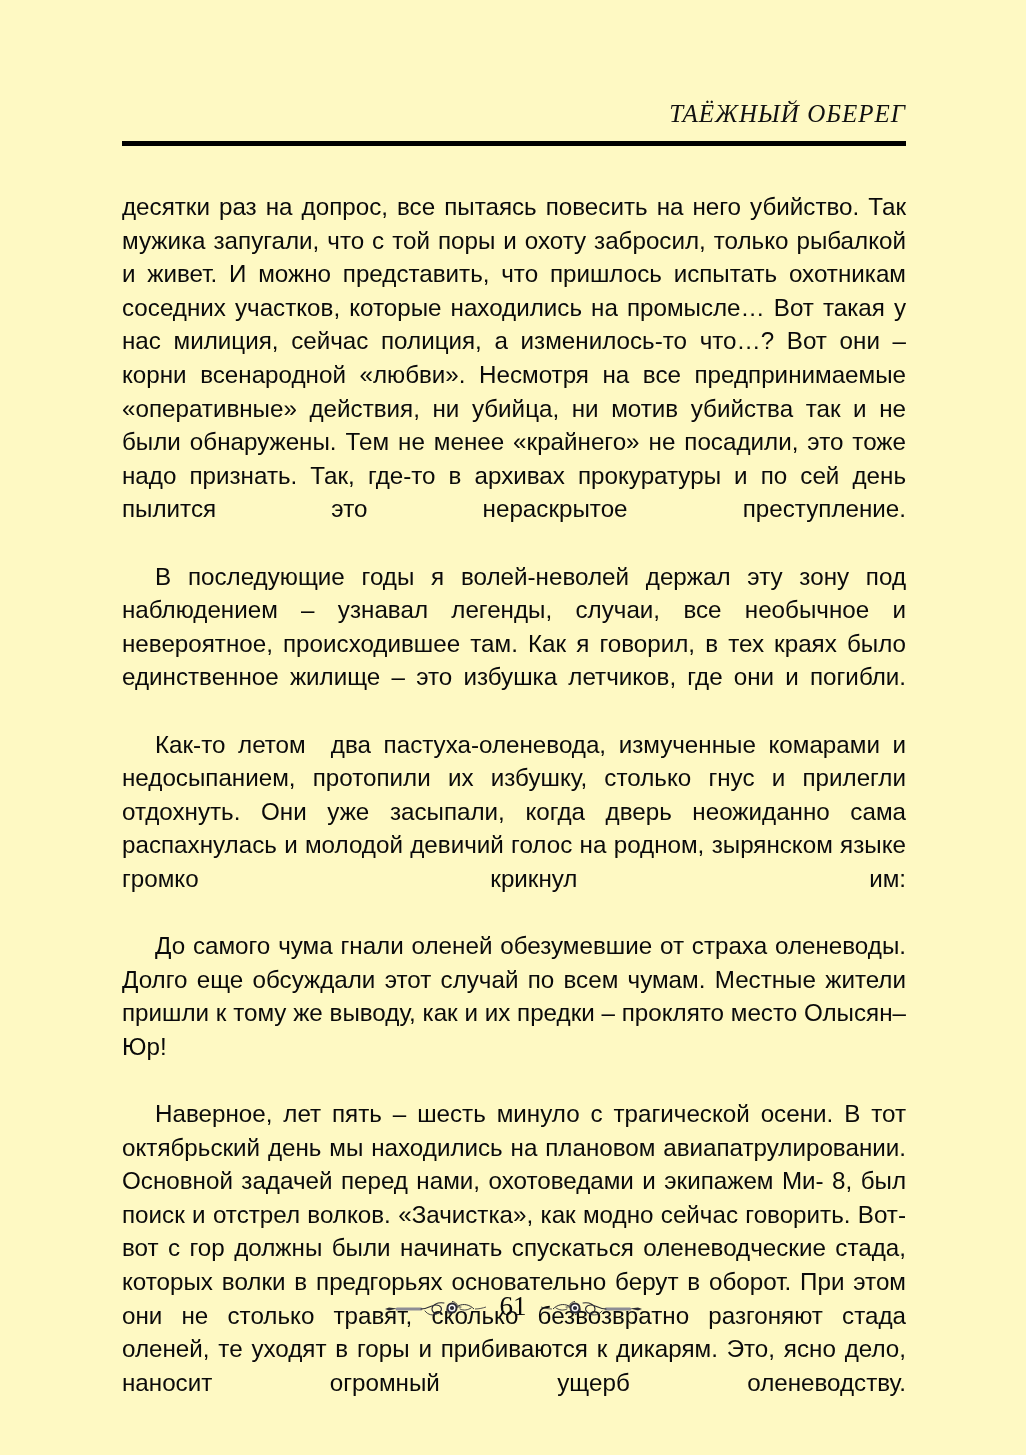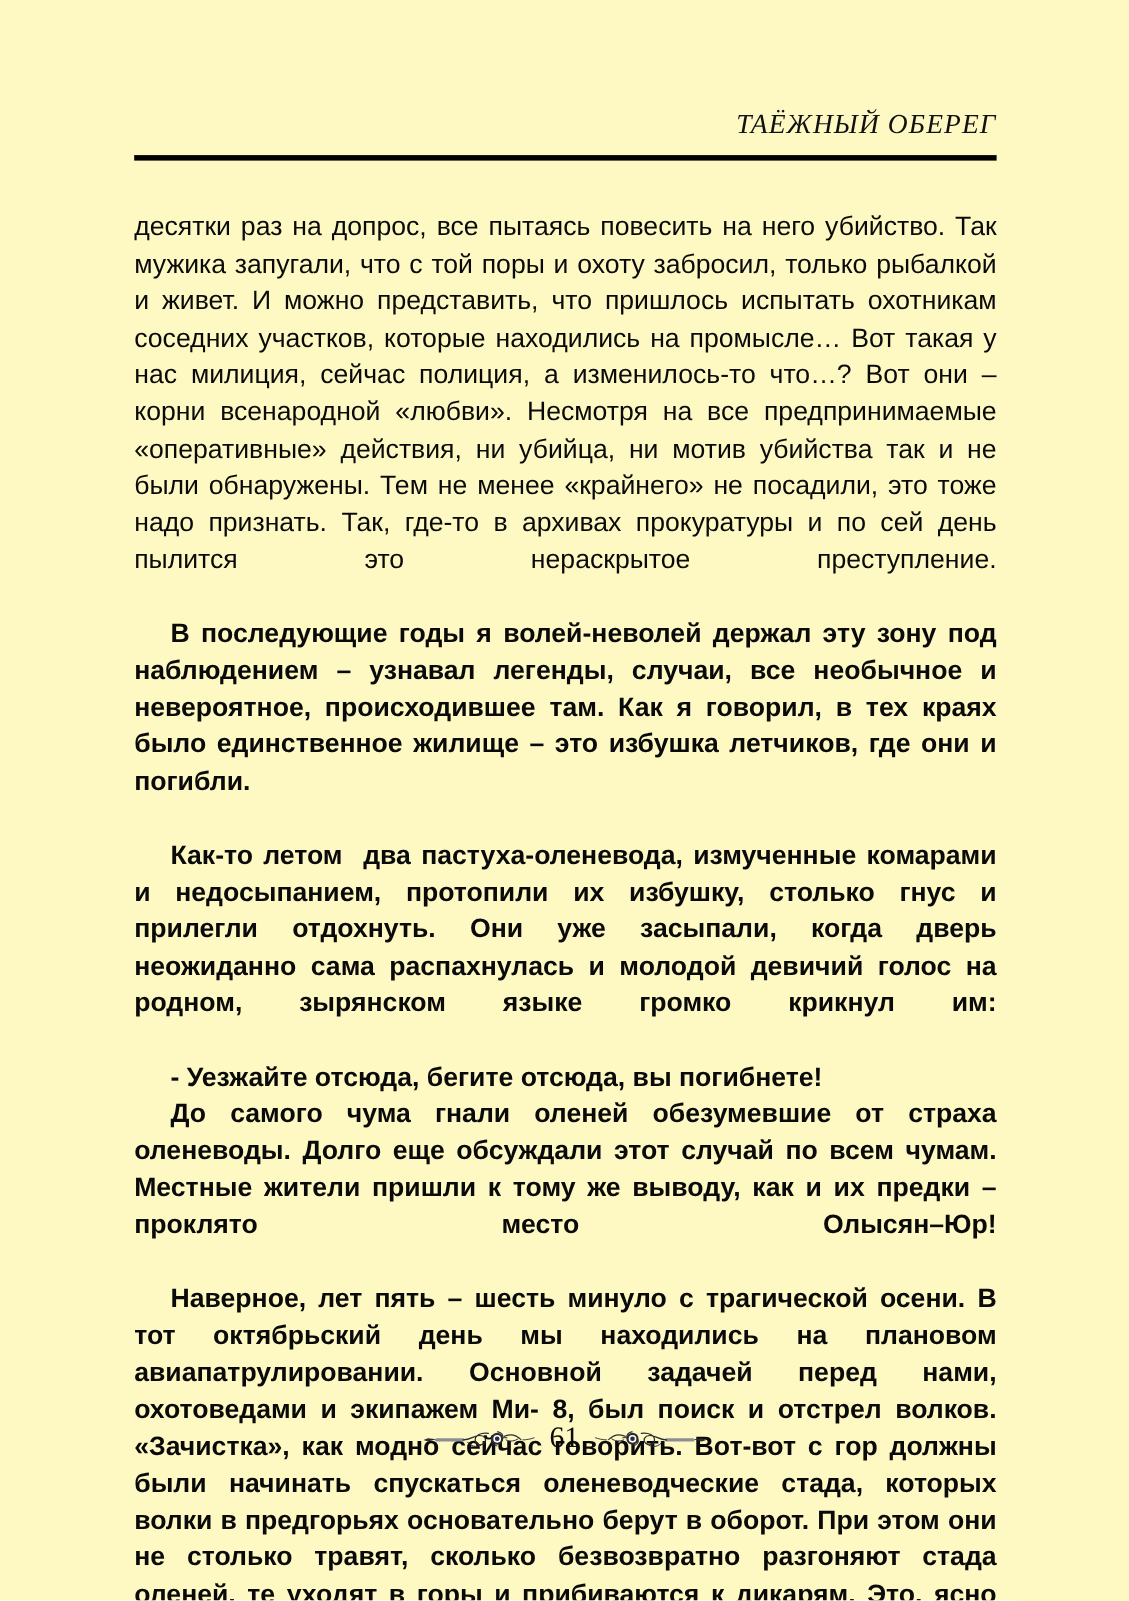--- a/index.html
+++ b/index.html
@@ -56,21 +56,20 @@
     -webkit-hyphens: none;
     hyphens: none;
   }
   .textblock p {
     margin: 0;
     text-indent: 0;
     white-space: pre-wrap;
   }
   .textblock p.indent {
     text-indent: 33px;
-    font-weight: bold;
   }
   
   .textblock p::after {
     content: "";
     display: inline-block;
     width: 100%;
   }
   .textblock p.nofill::after { content: none; display: none; }
 
   
@@ -103,21 +102,20 @@
 
   <div class="header">
     <div class="header-title">ТАЁЖНЫЙ ОБЕРЕГ</div>
   </div>
   <div class="header-rule"></div>
 
   <div class="textblock">
     <p>десятки раз на допрос, все пытаясь повесить на него убийство. Так мужика запугали, что с той поры и охоту забросил, только рыбалкой и живет. И можно представить, что пришлось испытать охотникам соседних участков, которые находились на промысле… Вот такая у нас милиция, сейчас полиция, а изменилось-то что…? Вот они – корни всенародной «любви». Несмотря на все предпринимаемые «оперативные» действия, ни убийца, ни мотив убийства так и не были обнаружены. Тем не менее «крайнего» не посадили, это тоже надо признать. Так, где-то в архивах прокуратуры и по сей день пылится это нераскрытое преступление.</p>
     <p class="indent">В последующие годы я волей-неволей держал эту зону под наблюдением – узнавал легенды, случаи, все необычное и невероятное, происходившее там. Как я говорил, в тех краях было единственное жилище – это избушка летчиков, где они и погибли.</p>
     <p class="indent">Как-то летом  два пастуха-оленевода, измученные комарами и недосыпанием, протопили их избушку, столько гнус и прилегли отдохнуть. Они уже засыпали, когда дверь неожиданно сама распахнулась и молодой девичий голос на родном, зырянском языке громко крикнул им:</p>
-    <p class="indent nofill">- Уезжайте отсюда, бегите отсюда, вы погибнете!</p>
     <p class="indent">До самого чума гнали оленей обезумевшие от страха оленеводы. Долго еще обсуждали этот случай по всем чумам. Местные жители пришли к тому же выводу, как и их предки – проклято место Олысян–Юр!</p>
     <p class="indent">Наверное, лет пять – шесть минуло с трагической осени. В тот октябрьский день мы находились на плановом авиапатрулировании. Основной задачей перед нами, охотоведами и экипажем Ми- 8, был поиск и отстрел волков. «Зачистка», как модно сейчас говорить. Вот-вот с гор должны были начинать спускаться оленеводческие стада, которых волки в предгорьях основательно берут в оборот. При этом они не столько травят, сколько безвозвратно разгоняют стада оленей, те уходят в горы и прибиваются к дикарям. Это, ясно дело, наносит огромный ущерб оленеводству.</p>
   </div>
 
   <div class="footer">
 
     <span class="orn">
       <svg width="108" height="30" viewBox="0 0 216 60" xmlns="http://www.w3.org/2000/svg">
         <g fill="none" stroke="#2b2b33" stroke-width="2.2" stroke-linecap="round">
           <path d="M6 30 L14 27 L30 29 L14 33 Z" fill="#2b2b33" stroke="none"></path>

